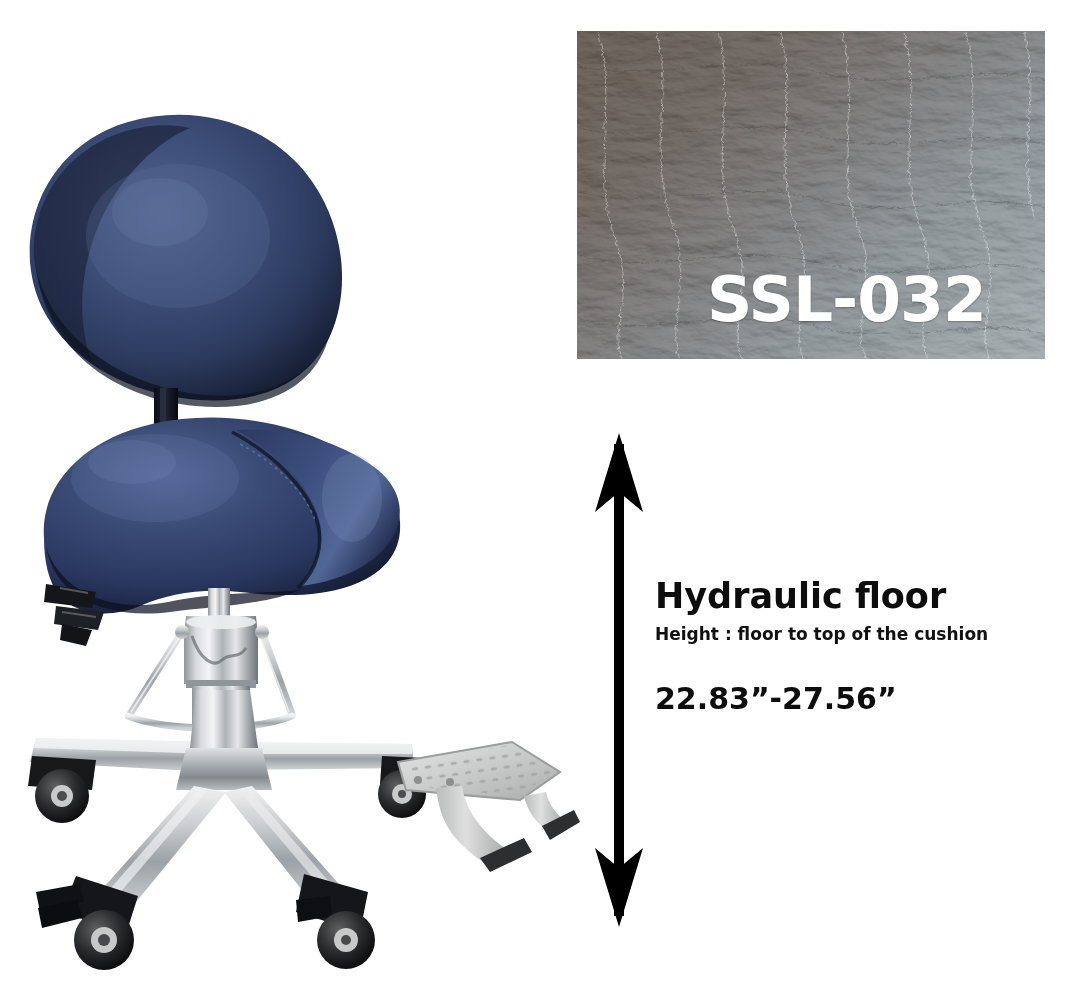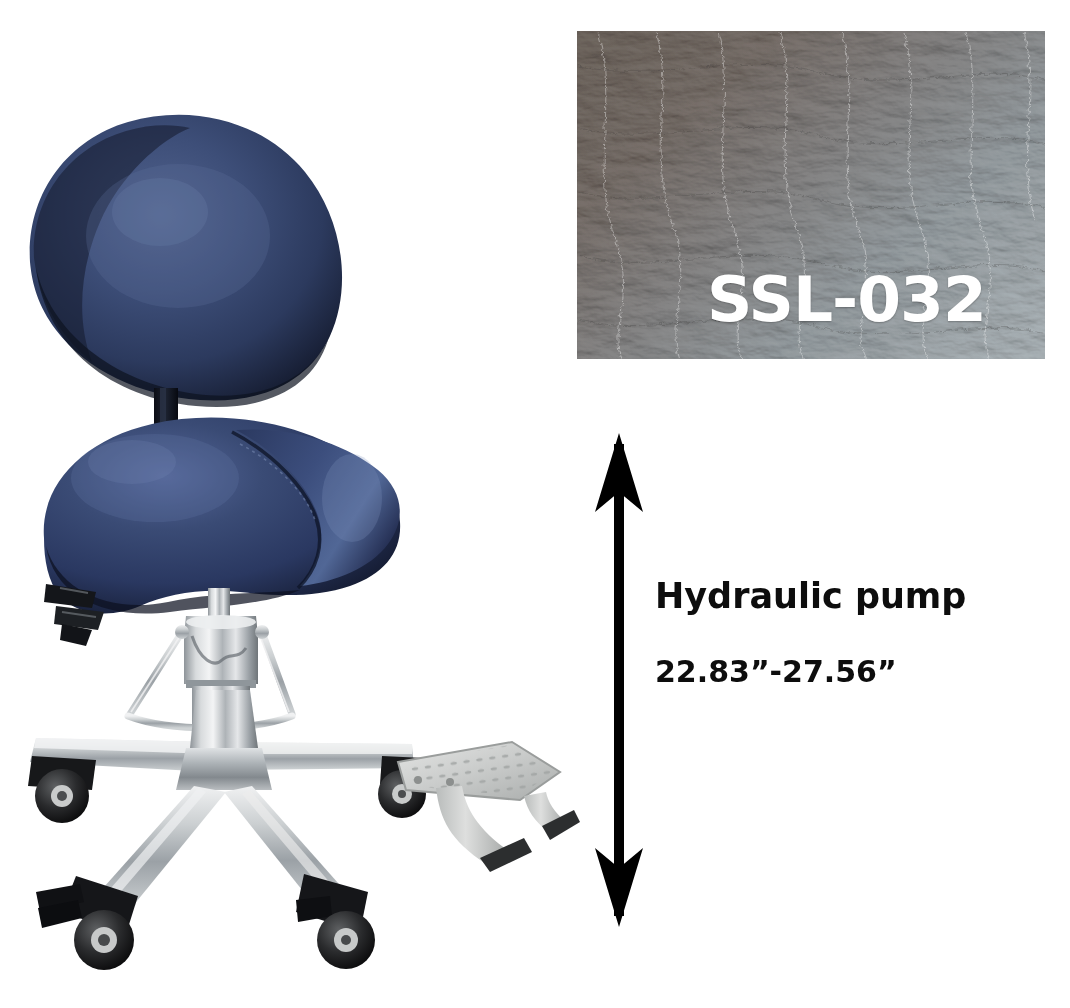--- a/index.html
+++ b/index.html
@@ -358,17 +358,18 @@
 
       <rect x="26" y="14" width="10" height="472" fill="#000000"></rect>
 
       <path d="M31 3 L55 82 L31 62 L7 82 Z" fill="#000000"></path>
 
       <path d="M31 497 L7 418 L31 438 L55 418 Z" fill="#000000"></path>
     </svg>
   </div>
 
   <div id="spec-block">
-    <div id="spec-title">Hydraulic pump</div>
+    <div id="spec-title">Hydraulic floor</div>
+    <div id="spec-subtitle">Height : floor to top of the cushion</div>
     <div id="spec-value">22.83”-27.56”</div>
   </div>
 
 </div>
 
 </body></html>

